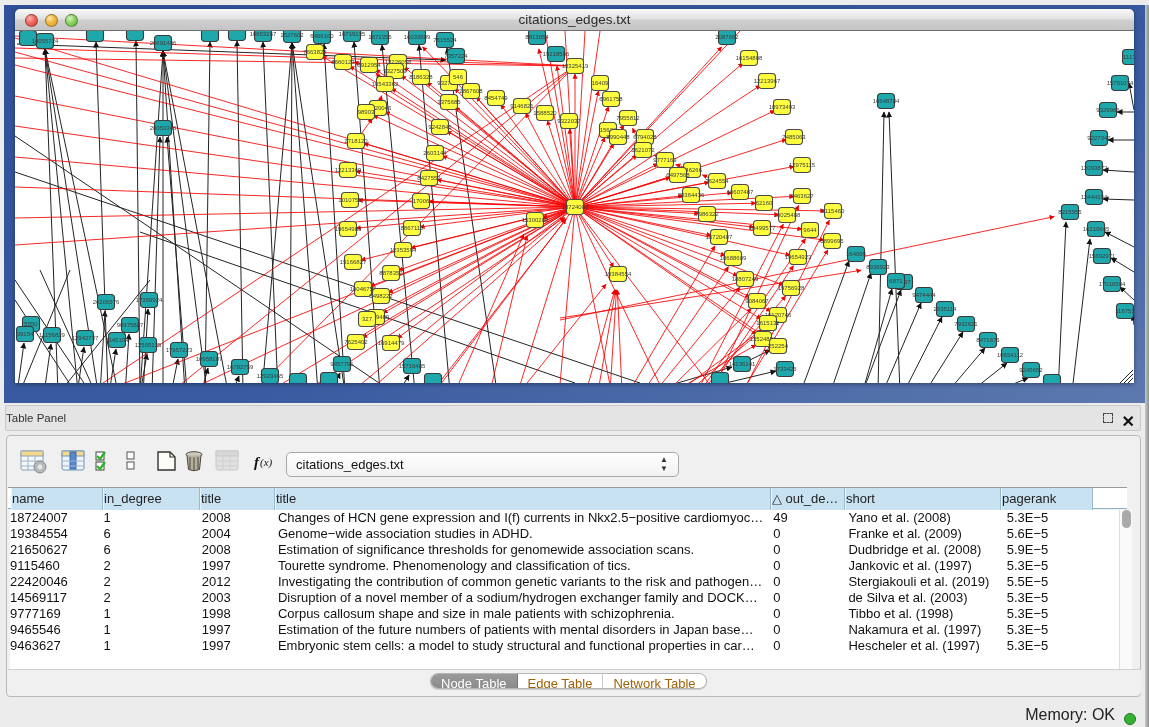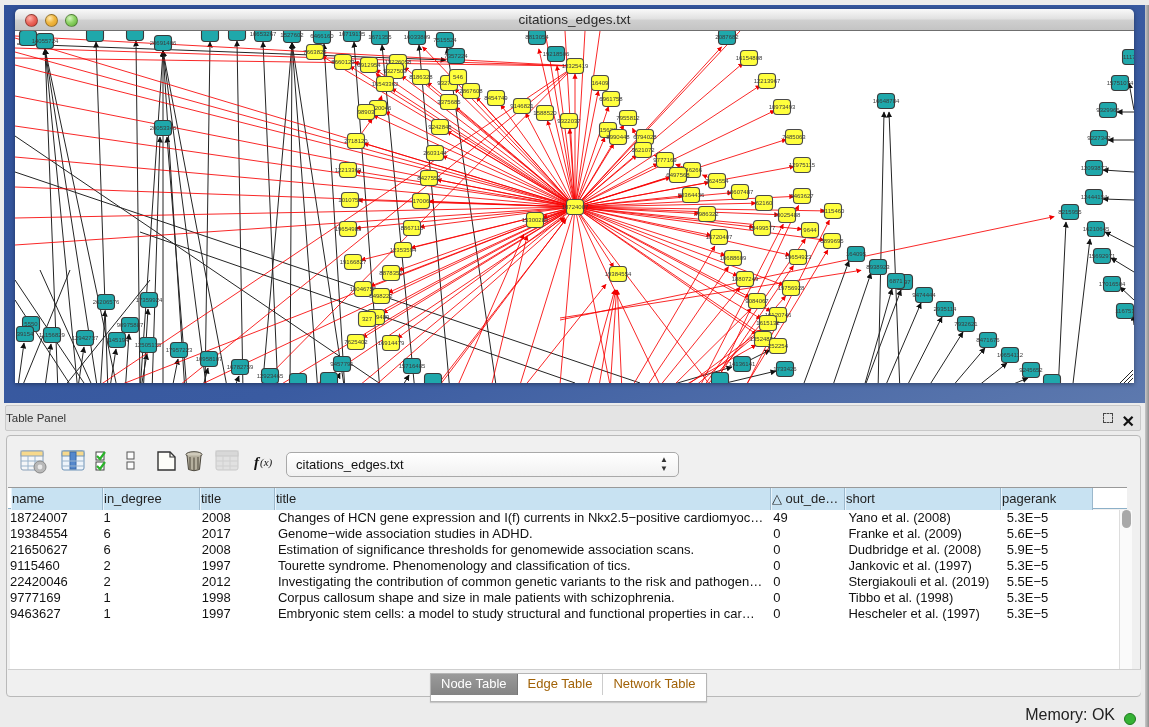--- a/index.html
+++ b/index.html
@@ -30,21 +30,21 @@
 .thead{position:absolute;left:1px;top:51px;height:22px;background:#fff;width:1119px;border-top:1px solid #999;border-bottom:1px solid #8cb0c8}
 .th{position:absolute;top:0;height:22px;background:#c8e2f2;border-right:1px solid #9cb8cc;border-left:1px solid #e8f4fc;
  font-size:13px;color:#222;text-align:left;line-height:21px}
 .tbody{position:absolute;left:3px;top:74px;width:1110px;height:160px;background:#fff;overflow:hidden}
 table.t{border-collapse:collapse;table-layout:fixed;width:1082px;font-size:13px;color:#111}
 table.t td{height:16px;padding:0;white-space:nowrap;overflow:hidden;vertical-align:middle;line-height:16px}
 td.c1{width:92px;padding-left:7px}td.c2{width:97px;padding-left:7px}td.c3{width:75px;padding-left:6px}td.c4{width:488px;padding-left:1px}td.c5{width:74px;padding-left:0}td.c6{width:156px;padding-left:0}td.c7{width:84px;padding-left:3px}
 .vsb{position:absolute;right:8px;top:74px;width:13px;height:160px;background:#fafafa;border-left:1px solid #ddd}
 .vsb .thumb{position:absolute;left:1.5px;top:0px;width:9px;height:18px;background:#a9a9a9;border-radius:5px}
 .foot{position:absolute;left:1px;bottom:1px;width:1133px;height:26px;background:#f0f0f0;border-top:1px solid #cfcfcf;border-radius:0 0 4px 4px}
-.tabs{position:absolute;left:422px;top:3px;height:29px;border:1px solid #b5b5b5;border-radius:0;overflow:hidden;background:#fff;
+.tabs{position:absolute;left:422px;top:3px;height:16px;border:1px solid #b5b5b5;border-radius:8px;overflow:hidden;background:#fff;
  box-shadow:0 1px 1px rgba(0,0,0,.15)}
 .tab{float:left;height:21px;line-height:20px;font-size:13px;color:#a16207;padding:0 10px;border-right:1px solid #ccc}
 .tab.sel{background:linear-gradient(#9a9a9a,#848484);color:#fff;border-right:1px solid #777}
 .status{position:absolute;right:30px;bottom:3px;font-size:16px;color:#222}
 .dot{position:absolute;right:9px;bottom:2px;width:12px;height:12px;border-radius:50%;background:#35b235;border:1px solid #1e7a1e}
 .ic{position:absolute;top:14px}
 </style></head><body>
 <div class="blue"></div>
 <div class="rstrip"></div>
 <div class="win">
@@ -613,21 +613,21 @@
               <td class="c2">1</td>
               <td class="c3">2008</td>
               <td class="c4">Changes of HCN gene expression and I(f) currents in Nkx2.5−positive cardiomyoc…</td>
               <td class="c5">49</td>
               <td class="c6">Yano et al. (2008)</td>
               <td class="c7">5.3E−5</td>
             </tr>
 <tr>
               <td class="c1">19384554</td>
               <td class="c2">6</td>
-              <td class="c3">2017</td>
+              <td class="c3">2004</td>
               <td class="c4">Genome−wide association studies in ADHD.</td>
               <td class="c5">0</td>
               <td class="c6">Franke et al. (2009)</td>
               <td class="c7">5.6E−5</td>
             </tr>
 <tr>
               <td class="c1">21650627</td>
               <td class="c2">6</td>
               <td class="c3">2008</td>
               <td class="c4">Estimation of significance thresholds for genomewide association scans.</td>
@@ -647,26 +647,44 @@
 <tr>
               <td class="c1">22420046</td>
               <td class="c2">2</td>
               <td class="c3">2012</td>
               <td class="c4">Investigating the contribution of common genetic variants to the risk and pathogen…</td>
               <td class="c5">0</td>
               <td class="c6">Stergiakouli et al. (2019)</td>
               <td class="c7">5.5E−5</td>
             </tr>
 <tr>
+              <td class="c1">14569117</td>
+              <td class="c2">2</td>
+              <td class="c3">2003</td>
+              <td class="c4">Disruption of a novel member of a sodium/hydrogen exchanger family and DOCK…</td>
+              <td class="c5">0</td>
+              <td class="c6">de Silva et al. (2003)</td>
+              <td class="c7">5.3E−5</td>
+            </tr>
+<tr>
               <td class="c1">9777169</td>
               <td class="c2">1</td>
               <td class="c3">1998</td>
               <td class="c4">Corpus callosum shape and size in male patients with schizophrenia.</td>
               <td class="c5">0</td>
               <td class="c6">Tibbo et al. (1998)</td>
+              <td class="c7">5.3E−5</td>
+            </tr>
+<tr>
+              <td class="c1">9465546</td>
+              <td class="c2">1</td>
+              <td class="c3">1997</td>
+              <td class="c4">Estimation of the future numbers of patients with mental disorders in Japan base…</td>
+              <td class="c5">0</td>
+              <td class="c6">Nakamura et al. (1997)</td>
               <td class="c7">5.3E−5</td>
             </tr>
 <tr>
               <td class="c1">9463627</td>
               <td class="c2">1</td>
               <td class="c3">1997</td>
               <td class="c4">Embryonic stem cells: a model to study structural and functional properties in car…</td>
               <td class="c5">0</td>
               <td class="c6">Hescheler et al. (1997)</td>
               <td class="c7">5.3E−5</td>

